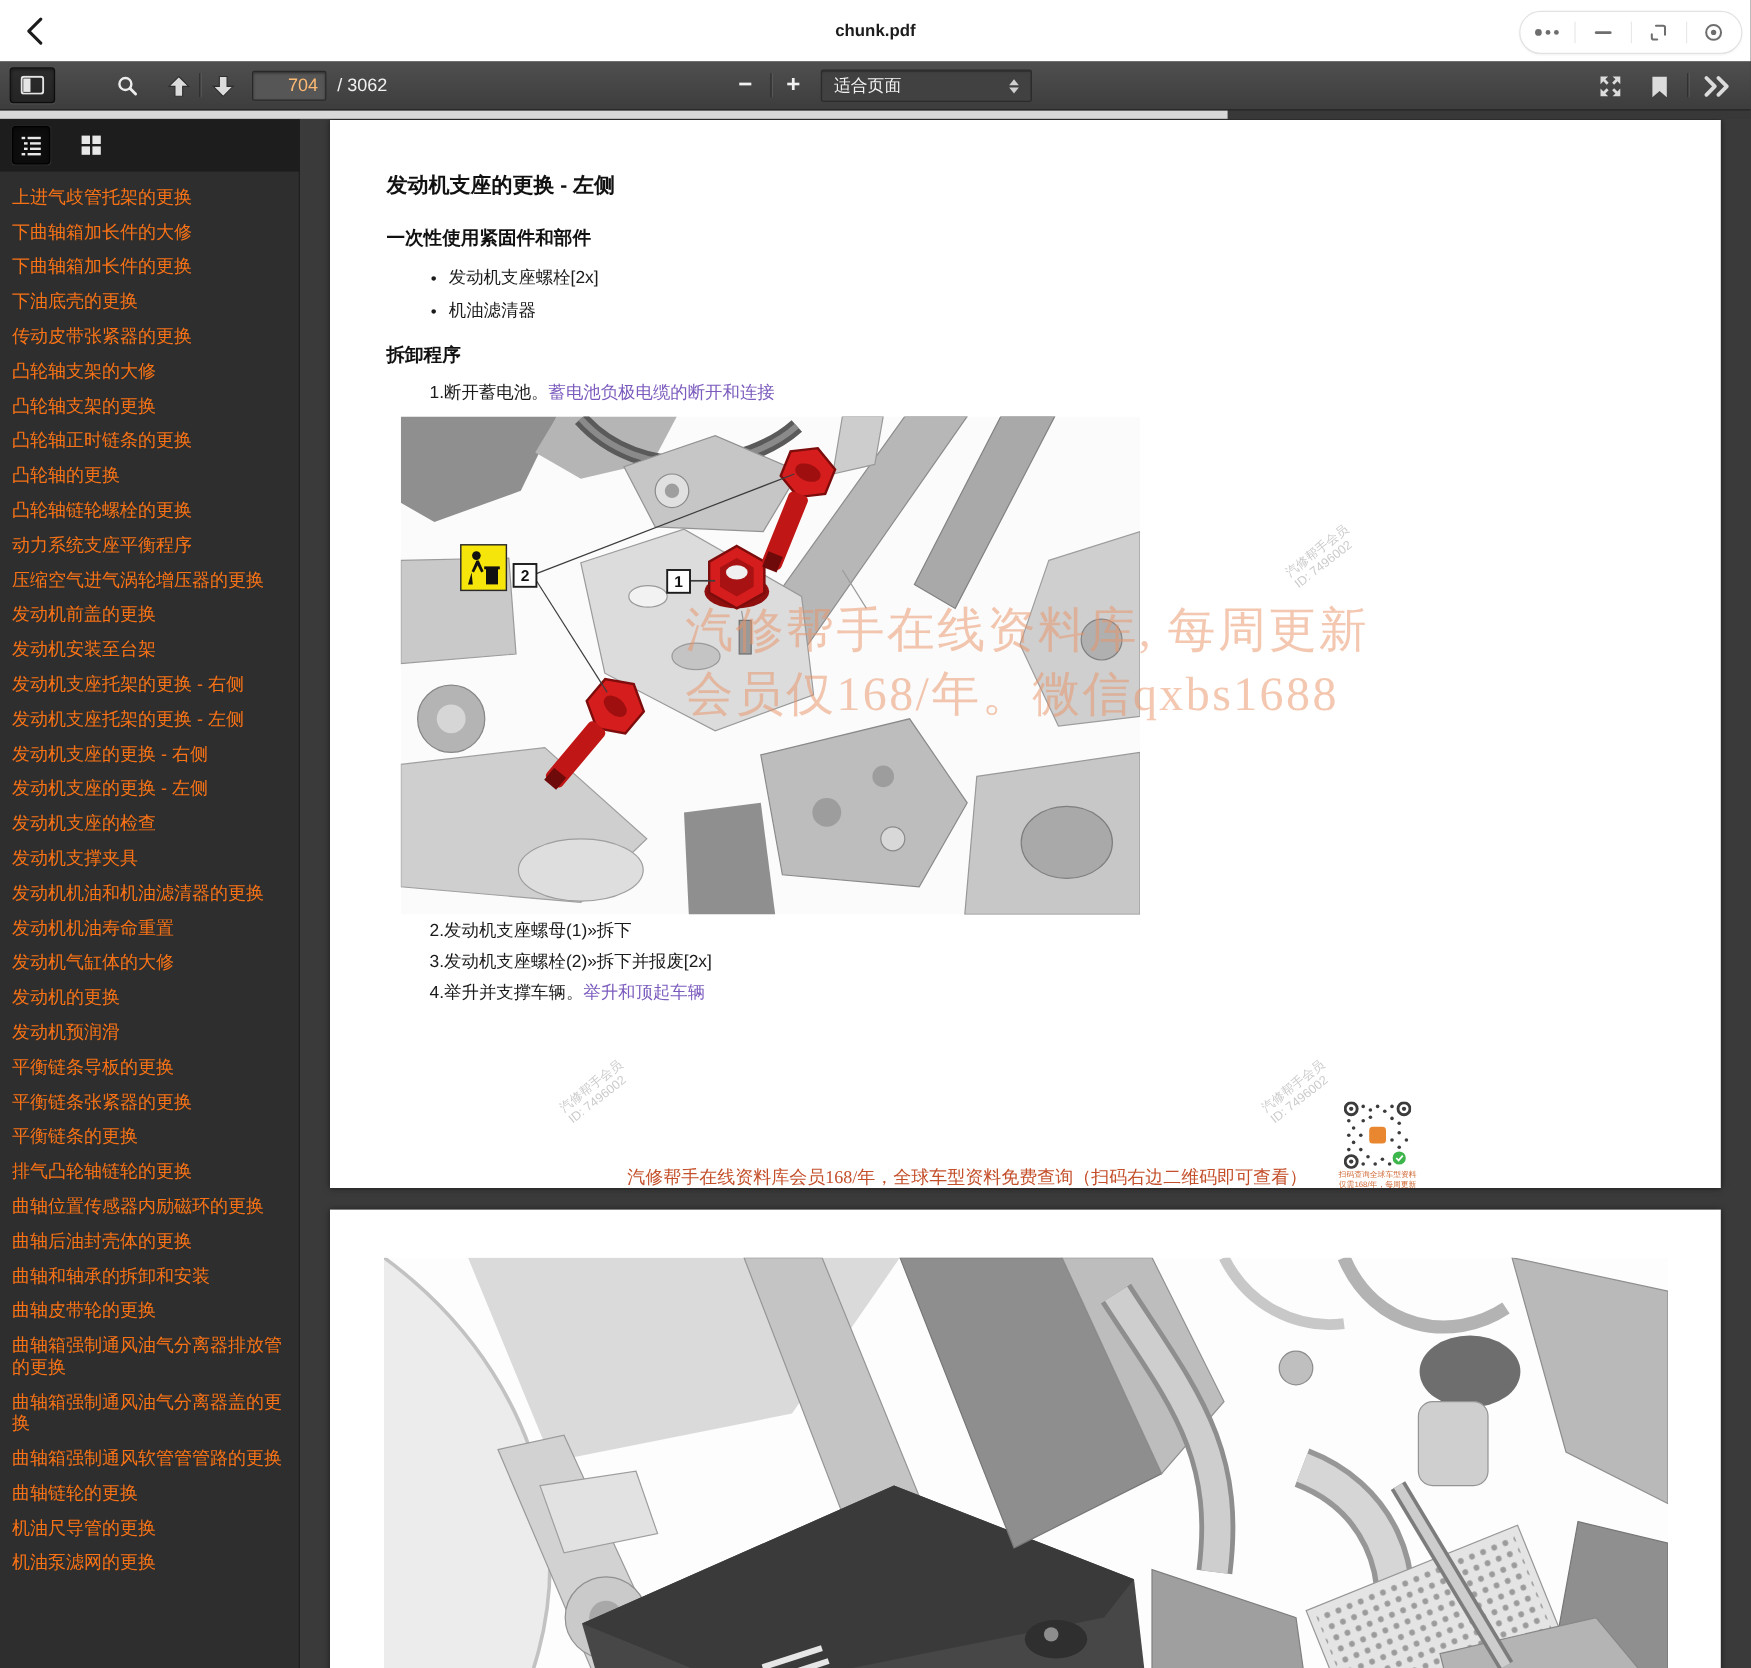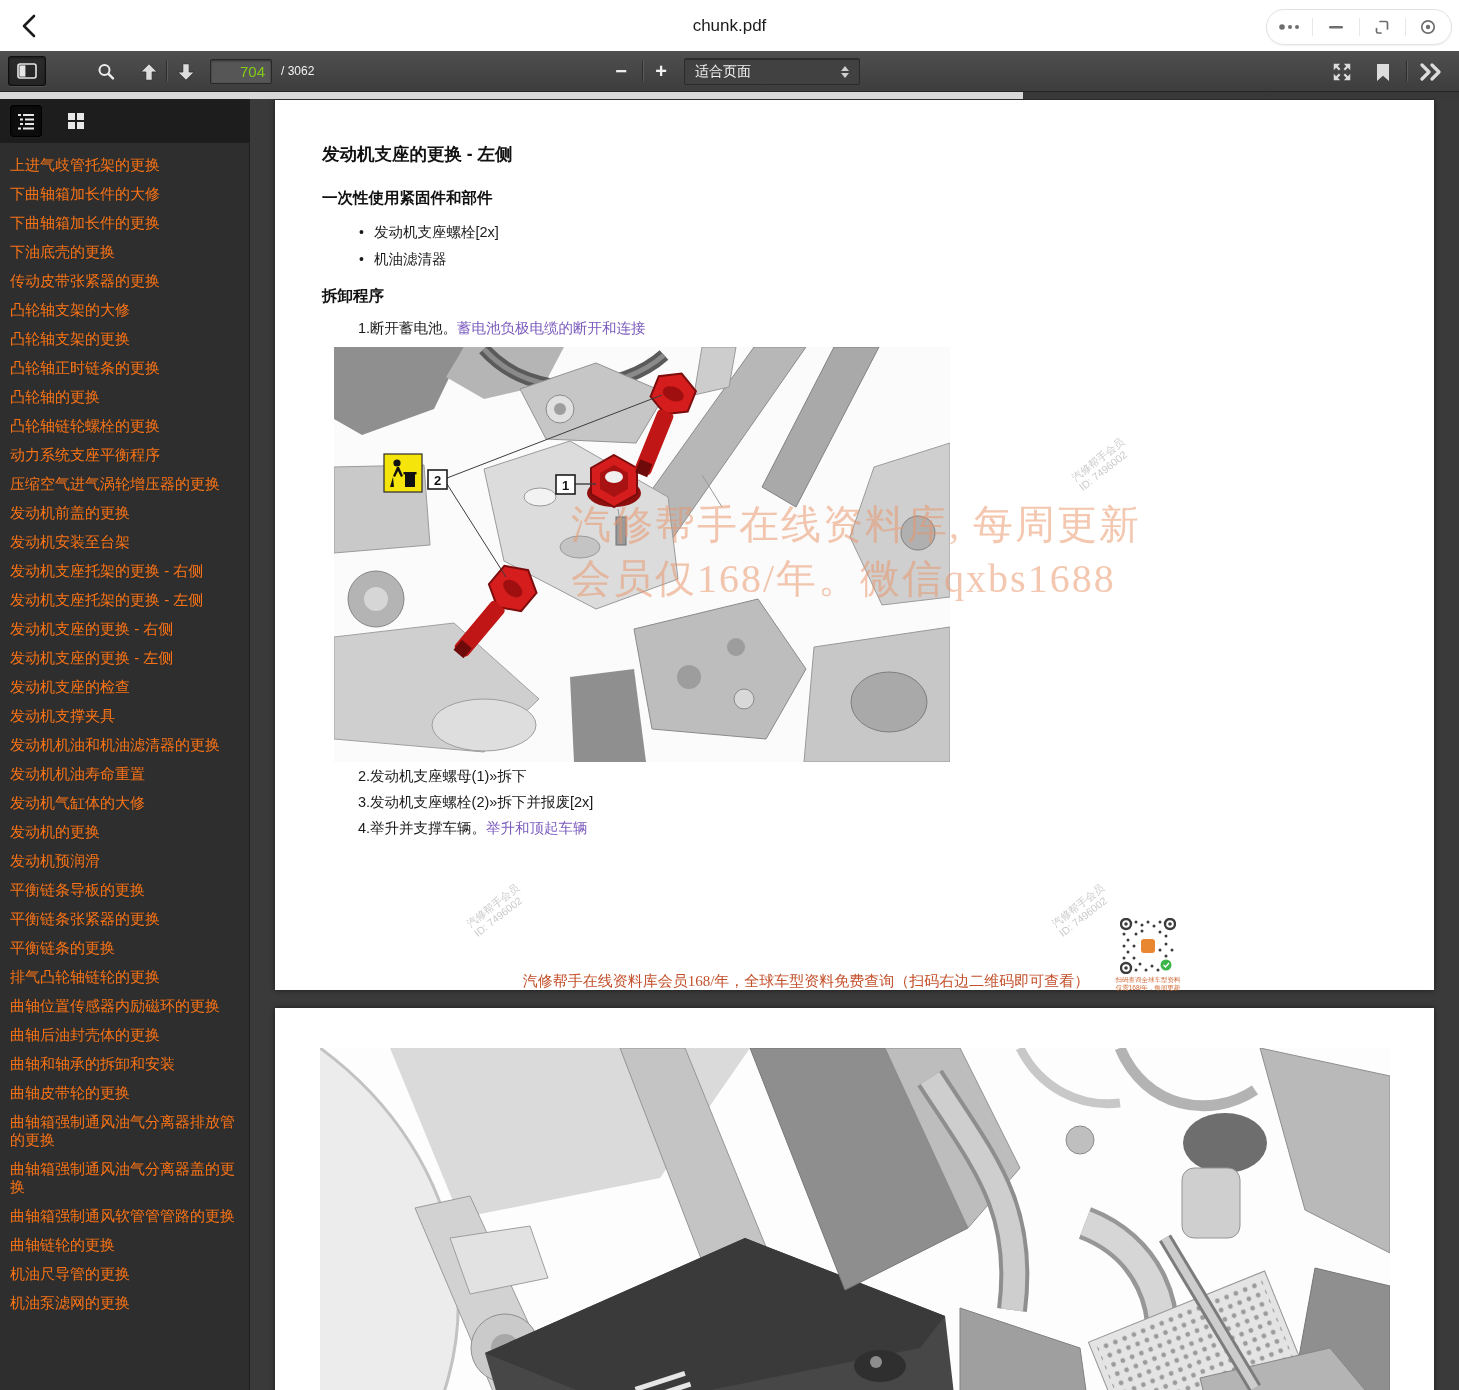--- a/index.html
+++ b/index.html
@@ -4,40 +4,40 @@
 <style>
   * { margin:0; padding:0; box-sizing:border-box; }
   html,body { width:1459px; height:1390px; overflow:hidden; background:#3a3a3a;
               font-family:"Liberation Sans","DejaVu Sans",sans-serif; }
   .app { position:relative; width:1459px; height:1390px; }
 
   
   .topbar { position:absolute; left:0; top:0; width:1459px; height:51px; background:#ffffff; z-index:6; }
   .back-btn { position:absolute; left:14px; top:10px; width:32px; height:32px; cursor:pointer; }
   .doc-title { position:absolute; left:0; top:0; width:100%; height:51px; line-height:51px;
-               text-align:center; font-size:17px; font-weight:400; color:#1c1c1c; }
+               text-align:center; font-size:14px; font-weight:700; color:#1c1c1c; }
   .capsule { position:absolute; right:7px; top:9px; height:36px; width:186px; background:#fff;
              border:1px solid #e2e2e2; border-radius:18px; display:flex; align-items:center;
              box-shadow:0 1px 2px rgba(0,0,0,.05); }
   .capsule .cell { flex:1; height:100%; display:flex; align-items:center; justify-content:center; cursor:pointer; }
   .capsule .cdiv { width:1px; height:18px; background:#e8e8e8; }
 
   
   .pdf-toolbar { position:absolute; left:0; top:51px; width:1459px; height:41px;
                  background:linear-gradient(#4f4f4f,#3d3d3d); border-bottom:1px solid #252525; z-index:5; }
   .tb { position:absolute; display:flex; align-items:center; justify-content:center; cursor:pointer; }
   .tb-sep { position:absolute; width:1px; height:20px; top:10px; background:#2c2c2c; box-shadow:1px 0 0 #5d5d5d; }
   .sidebar-toggle { left:8px; top:5px; width:38px; height:30px; background:rgba(0,0,0,.42);
                     border:1px solid rgba(0,0,0,.65); border-radius:3px;
                     box-shadow:inset 0 1px 3px rgba(0,0,0,.5),0 1px 0 rgba(255,255,255,.08); }
   .page-input { position:absolute; left:210px; top:8px; width:62px; height:25px; background:#565656;
-                border:1px solid #282828; border-radius:2px; color:#84cc16; font-size:15px; text-align:right;
+                border:1px solid #282828; border-radius:2px; color:#fdba74; font-size:15px; text-align:right;
                 padding-right:6px; box-shadow:inset 0 1px 2px rgba(0,0,0,.45);
                 font-family:"Liberation Sans","DejaVu Sans",sans-serif; }
-  .page-total { position:absolute; left:281px; top:0; height:41px; line-height:41px; color:#f1f1f1; font-size:12px; }
+  .page-total { position:absolute; left:281px; top:0; height:41px; line-height:41px; color:#f1f1f1; font-size:15px; }
   .zoom-select { position:absolute; left:684px; top:7px; width:176px; height:27px; background:#414141;
                  border:1px solid #2b2b2b; border-radius:2px; color:#f2f2f2; font-size:14px;
                  display:flex; align-items:center; padding:0 10px; cursor:pointer;
                  box-shadow:inset 0 1px 1px rgba(0,0,0,.3); }
   .updown { margin-left:auto; display:flex; flex-direction:column; gap:2px; }
   .updown i { width:0; height:0; border-left:4px solid transparent; border-right:4px solid transparent; display:block; }
   .updown .u { border-bottom:5px solid #cfcfcf; }
   .updown .d { border-top:5px solid #cfcfcf; }
   .tb-text-btn { color:#f1f1f1; font-size:20px; font-weight:bold; }
 

